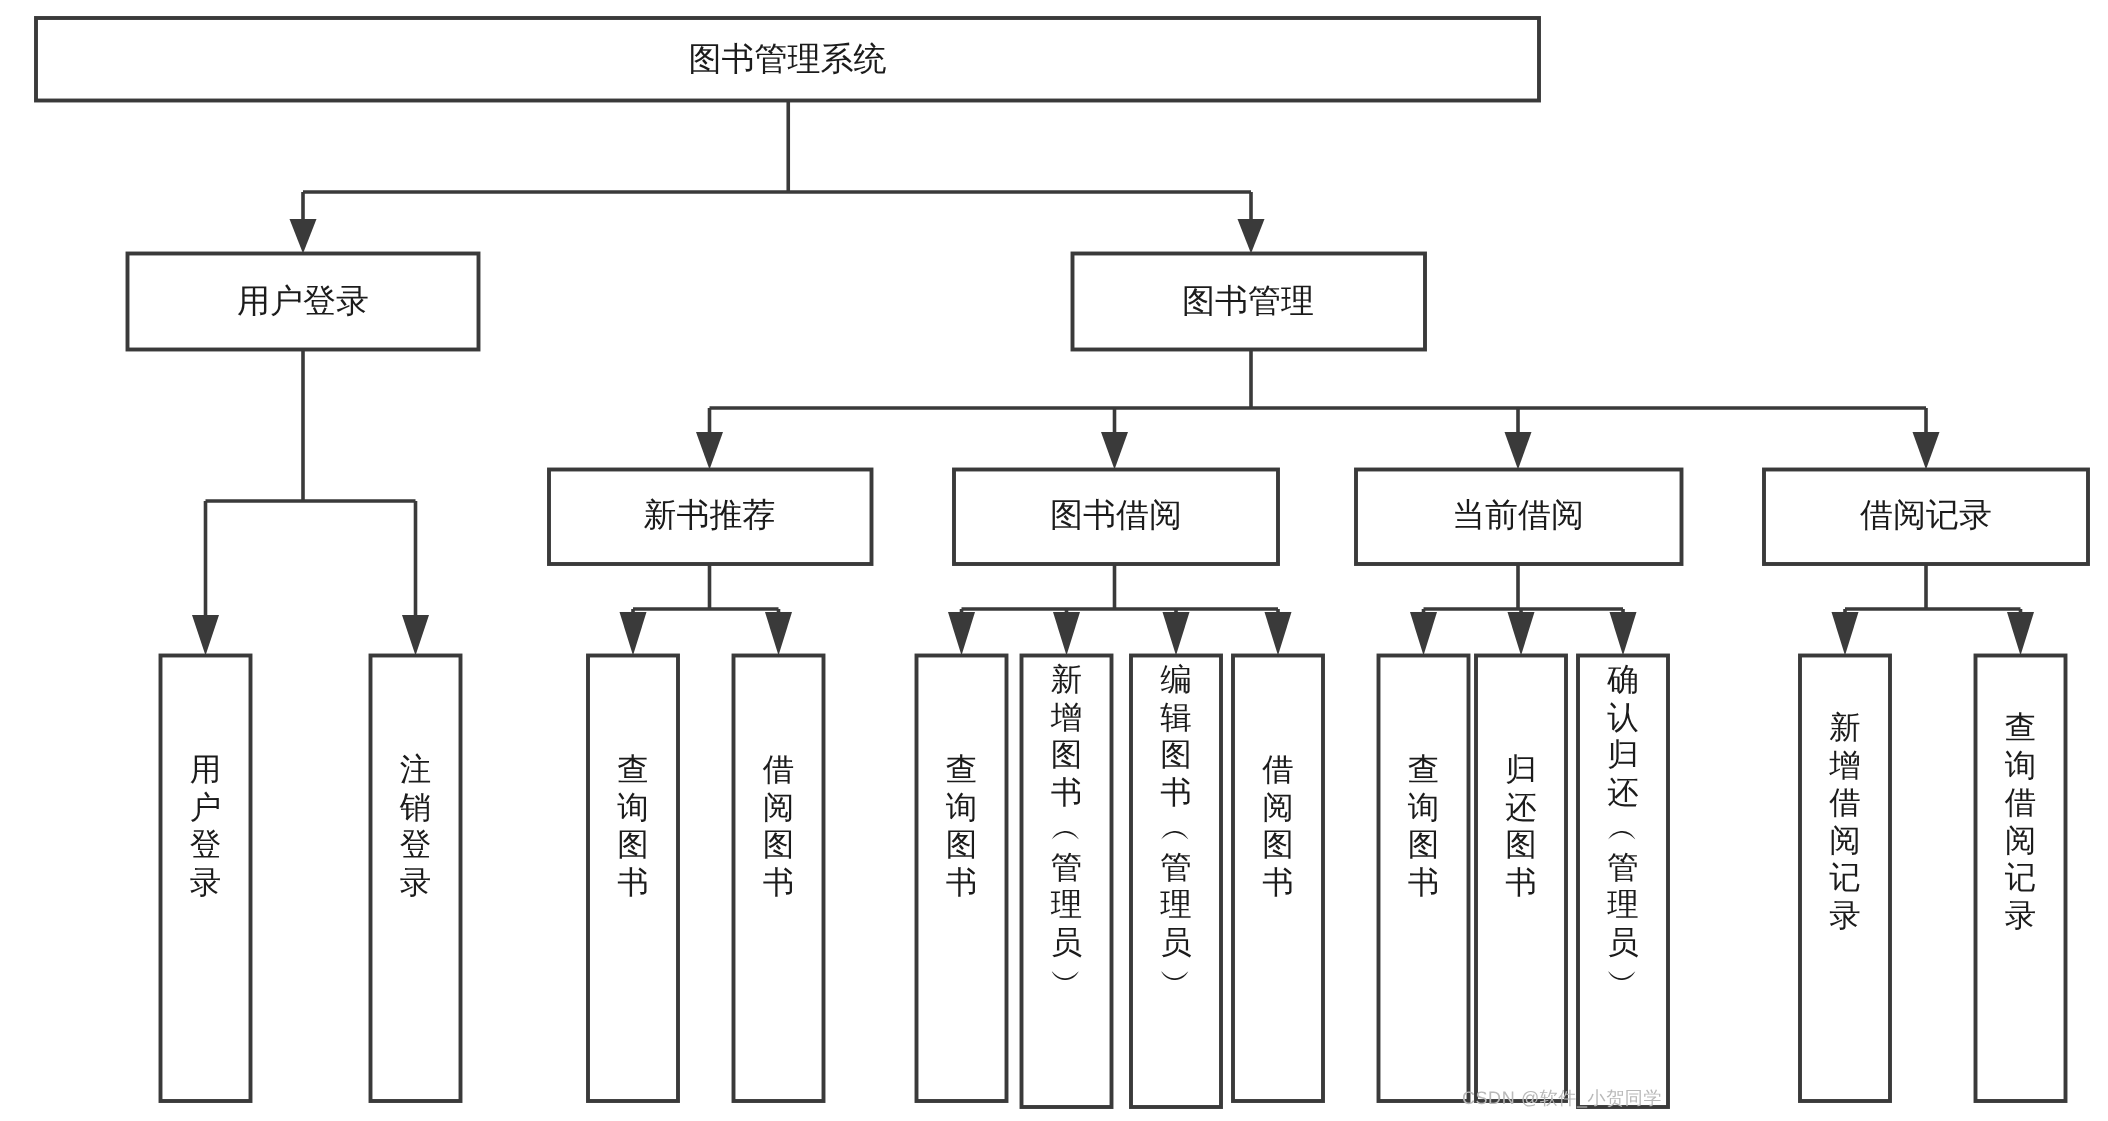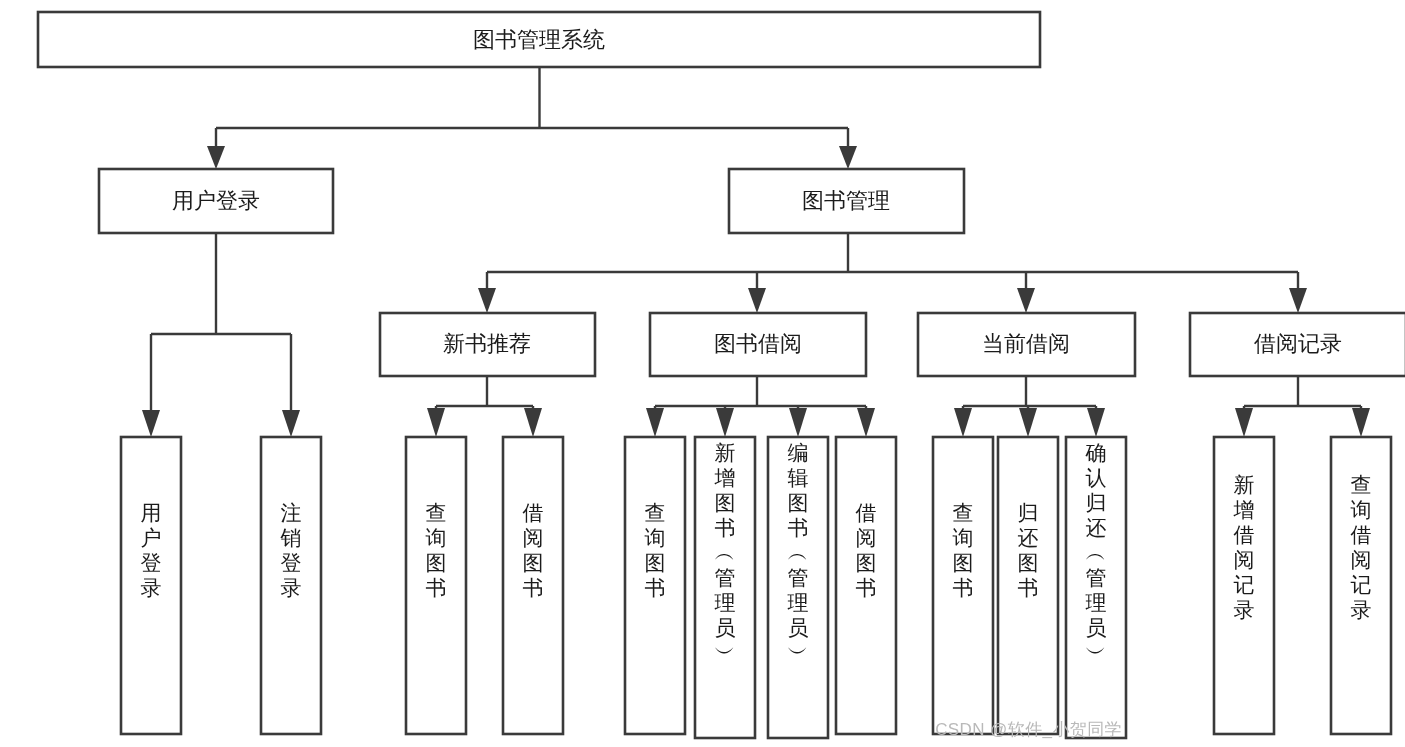--- a/index.html
+++ b/index.html
@@ -9,21 +9,21 @@
   }
   body {
     width: 1405px;
     height: 747px;
     font-family: "Liberation Sans", "DejaVu Sans", sans-serif;
     overflow: hidden;
     position: relative;
   }
   #diagram-root {
     position: absolute;
-    left: 18px;
+    left: 4px;
     top: 0;
     width: 1112px;
     height: 747px;
   }
   svg.flowchart {
     display: block;
     width: 1405px;
     height: 747px;
     shape-rendering: geometricPrecision;
   }
@@ -53,21 +53,21 @@
     font-family: "Liberation Sans", "DejaVu Sans", sans-serif;
     font-size: 21px;
     fill: #1b1b1b;
     text-anchor: middle;
   }
   .watermark-text {
     position: absolute;
     right: 8px;
     bottom: 6px;
     font-family: "Liberation Sans", "DejaVu Sans", sans-serif;
-    font-size: 17px;
+    font-size: 12px;
     color: #b9b9b9;
     letter-spacing: 0.4px;
     white-space: nowrap;
     user-select: none;
   }
 </style>
 </head>
 <body>
 
 <div id="diagram-root">

